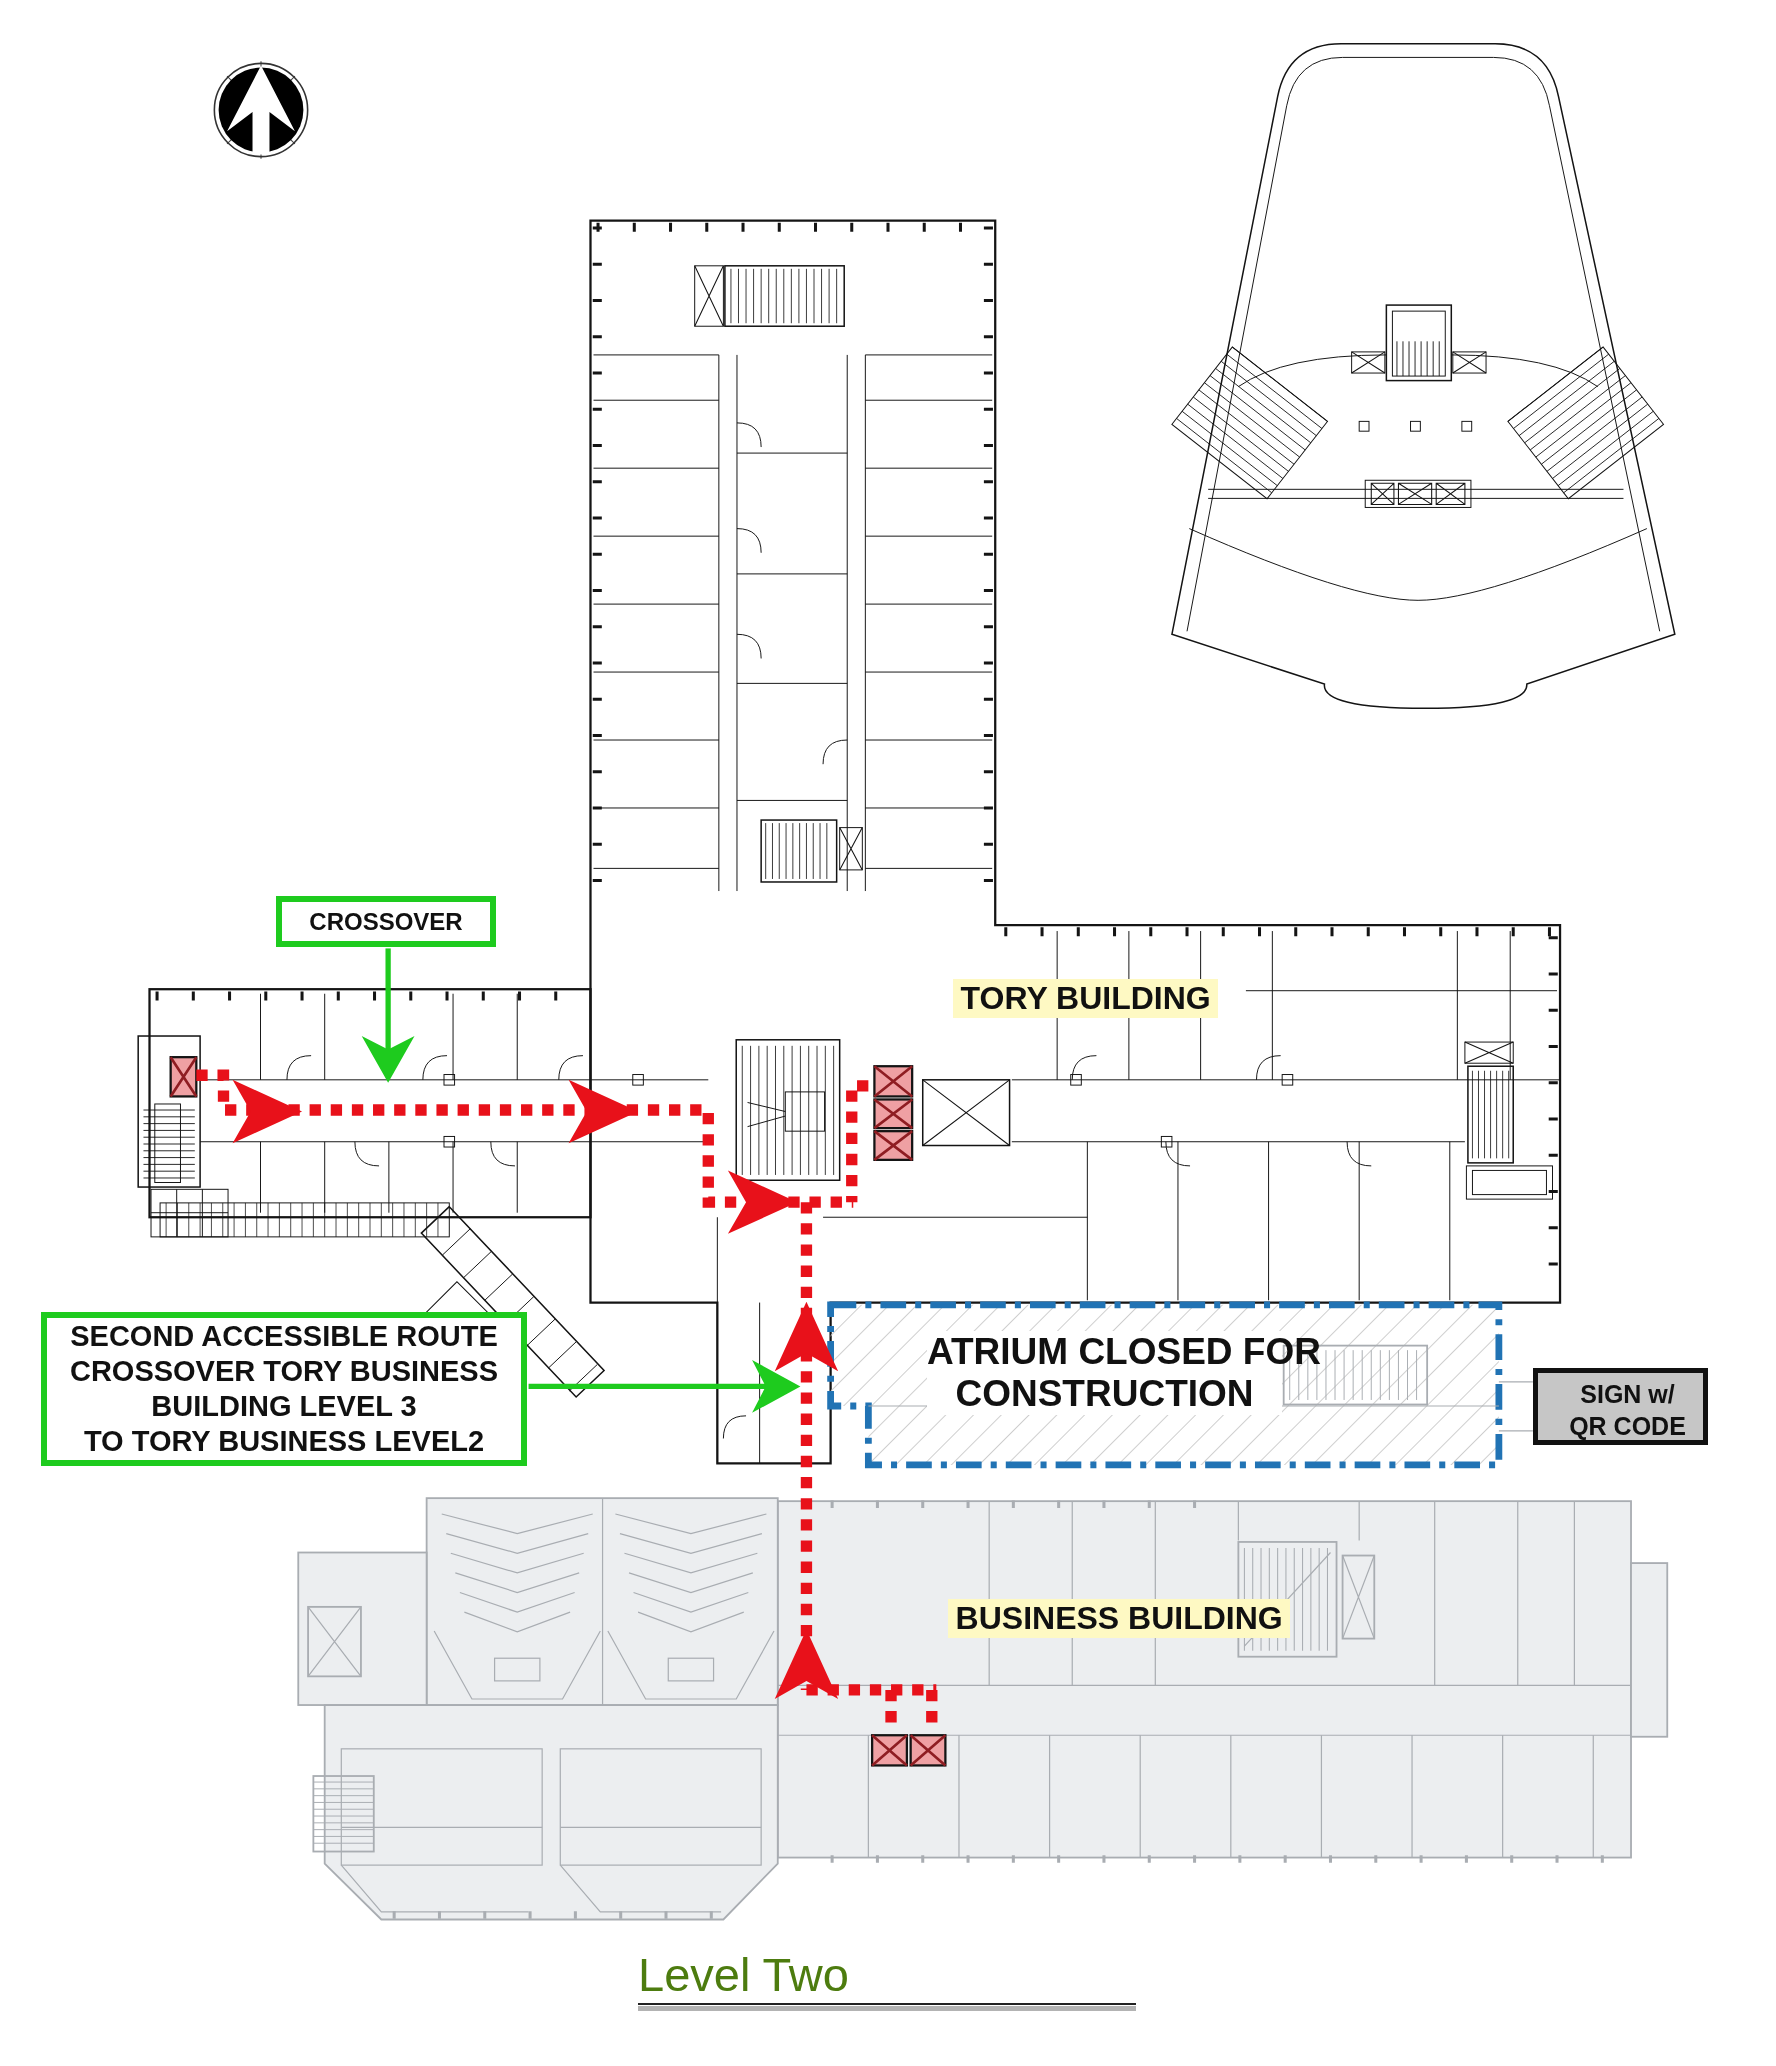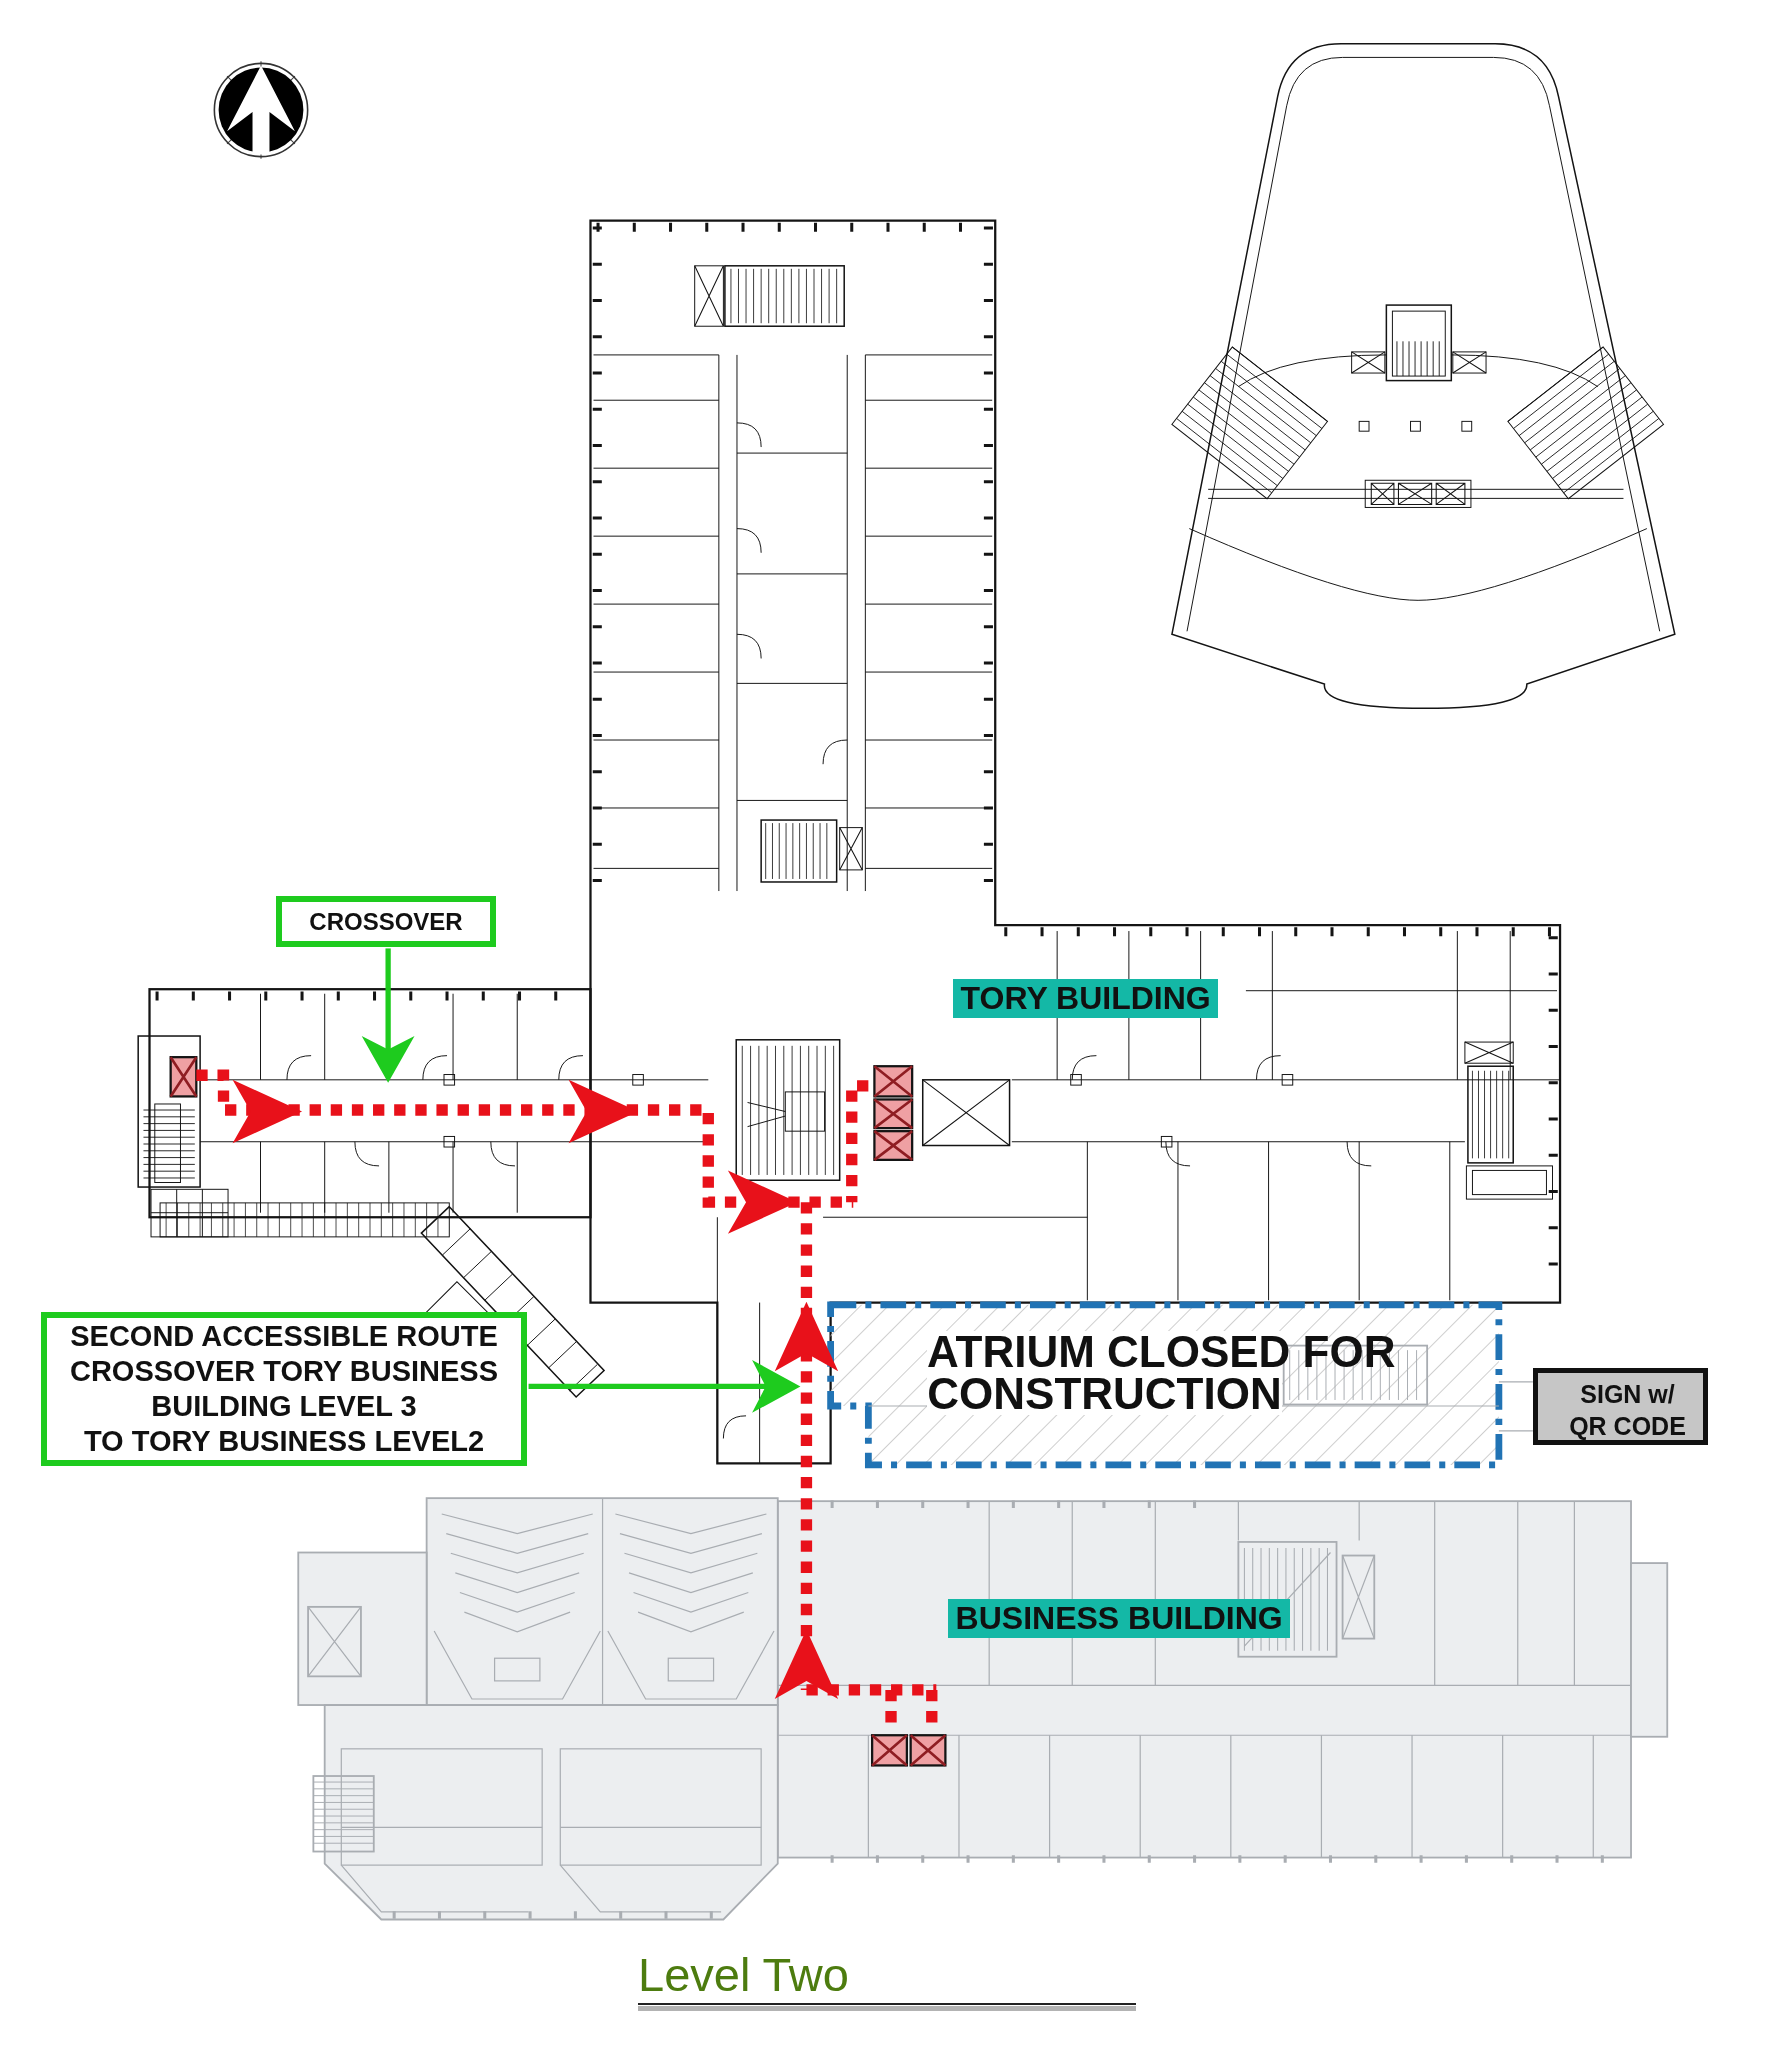--- a/index.html
+++ b/index.html
@@ -21,26 +21,26 @@
   .rarrow{fill:var(--route_red);stroke:none;}
   .gleader{fill:none;stroke:var(--green);stroke-width:7;}
   .garrow{fill:var(--green);stroke:none;}
   .atrium{fill:url(#hatch);stroke:var(--atrium_blue);stroke-width:9;stroke-dasharray:34 12 8 12;}
   .elev{fill:var(--elevator_fill);stroke:var(--ink);stroke-width:3;}
   .elevx{fill:none;stroke:var(--elevator_x);stroke-width:3.5;}
   .xln{fill:none;stroke:var(--ink);stroke-width:1.4;}
 
   
   .lbl{position:absolute;color:#111;font-weight:bold;white-space:nowrap;}
-  .plate{background:#14b8a6;}
+  .plate{background:#fef9c3;}
   .greenbox{position:absolute;border:6.8px solid var(--green);background:#fff;
             text-align:center;color:#111;font-weight:bold;}
   .crossover{left:276px;top:896px;width:208px;height:39px;font-size:24px;line-height:39px;}
   .notebox{left:41px;top:1312px;width:474px;font-size:29px;line-height:35px;padding:1px 0;}
-  .atriumlbl{left:927px;top:1331px;width:355px;text-align:center;font-size:44px;line-height:42px;background:#fff;}
+  .atriumlbl{left:927px;top:1331px;width:355px;text-align:center;font-size:37px;line-height:42px;background:#fff;}
   .signbox{position:absolute;left:1533px;top:1368px;width:151px;height:62px;background:var(--sign_fill);
            border:5.3px solid #111;text-align:center;font-weight:bold;font-size:25px;line-height:32px;color:#111;padding-top:4.5px;padding-left:14px;}
   .torylbl{left:953px;top:979px;font-size:32px;padding:0.8px 7.6px;}
   .bizlbl{left:948px;top:1599px;font-size:32px;padding:0.8px 7.6px;}
   .title{position:absolute;left:638px;top:1947px;width:498px;text-align:left;
          font-size:47px;color:#4d7c0f;font-weight:normal;}
   .rule1{position:absolute;left:638px;top:2003px;width:498px;height:2.3px;background:#222;}
   .rule2{position:absolute;left:638px;top:2006px;width:498px;height:4.5px;background:var(--underline_gray);}
   .north{position:absolute;left:208px;top:57px;width:106px;height:106px;}
 </style>

